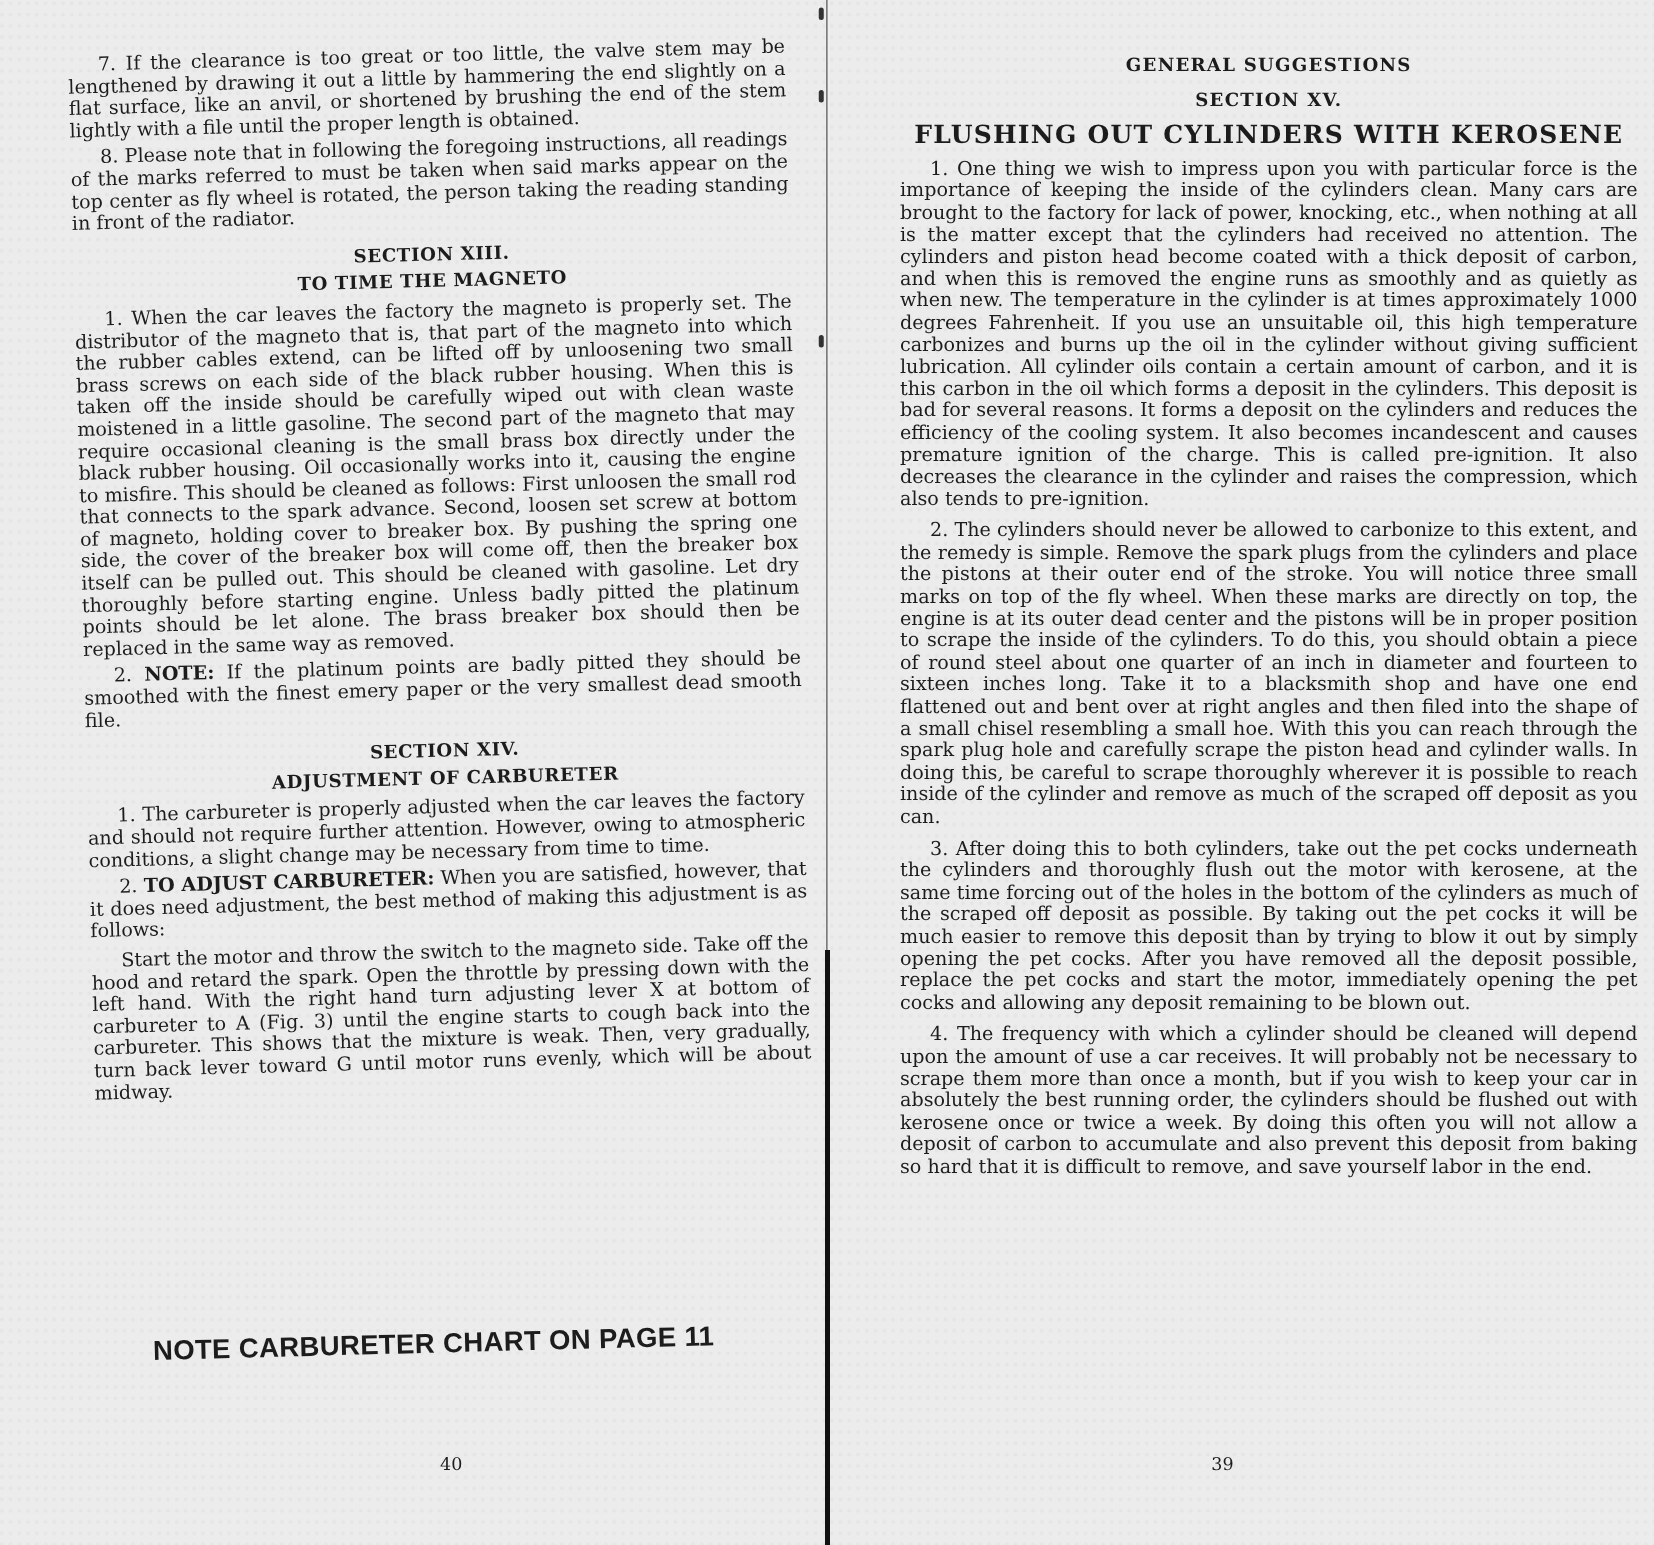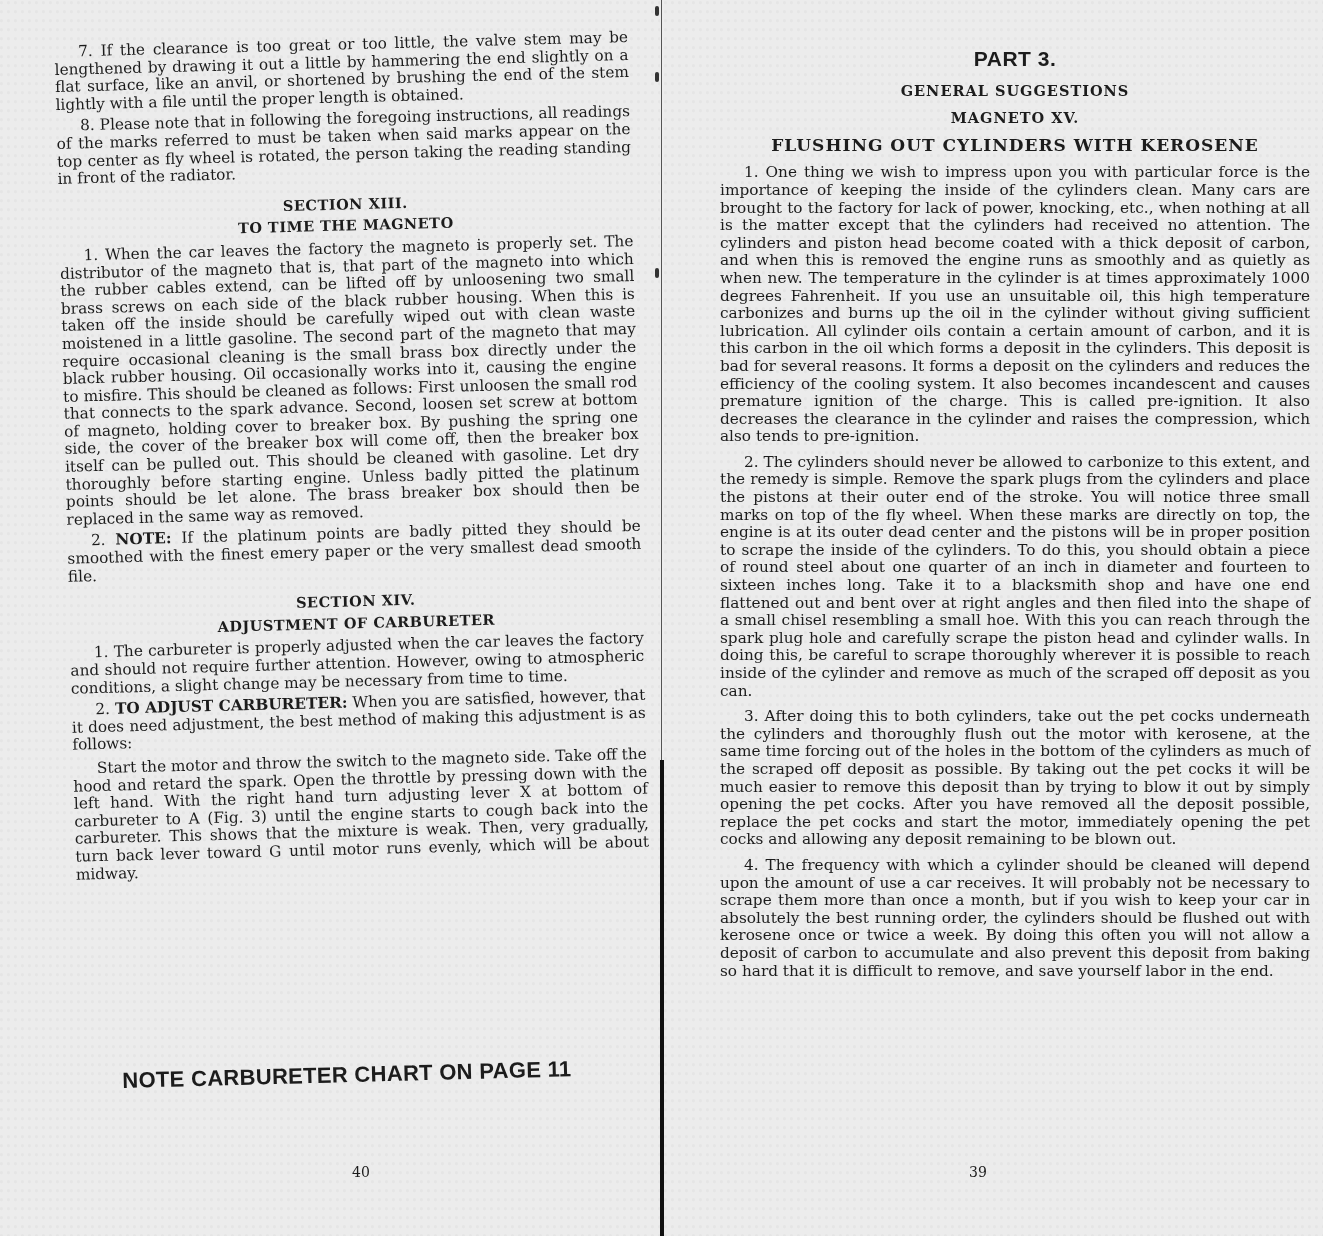--- a/index.html
+++ b/index.html
@@ -77,24 +77,23 @@
   <div class="gutter-thick"></div>
   <div class="gutter-mark" style="left:655px;top:6px"></div>
   <div class="gutter-mark" style="left:672px;top:6px"></div>
   <div class="gutter-mark" style="left:655px;top:72px"></div>
   <div class="gutter-mark" style="left:674px;top:72px"></div>
   <div class="gutter-mark" style="left:655px;top:268px"></div>
   <div class="gutter-mark" style="left:673px;top:268px"></div>
 
   <div class="page right">
     <div class="col">
-      <p class="center part">PART 3.</p>
       <p class="center gen">GENERAL SUGGESTIONS</p>
-      <p class="center gen">MAGNETO XV.</p>
-      <p class="center gen" style="font-size:17px">FLUSHING OUT CYLINDERS WITH KEROSENE</p>
+      <p class="center gen">SECTION XV.</p>
+      <p class="center gen" style="font-size:20px">FLUSHING OUT CYLINDERS WITH KEROSENE</p>
       <p><span>1.</span> <span>One thing we wish to impress upon you with particular force is the importance of keeping the inside of the cylinders clean. Many cars are brought to the factory for lack of power, knocking, etc., when nothing at all is the matter except that the cylinders had received no attention. The cylinders and piston head become coated with a thick deposit of carbon, and when this is removed the engine runs as smoothly and as quietly as when new. The temperature in the cylinder is at times approximately 1000 degrees Fahrenheit. If you use an unsuitable oil, this high temperature carbonizes and burns up the oil in the cylinder without giving sufficient lubrication. All cylinder oils contain a certain amount of carbon, and it is this carbon in the oil which forms a deposit in the cylinders. This deposit is bad for several reasons. It forms a deposit on the cylinders and reduces the efficiency of the cooling system. It also becomes incandescent and causes premature ignition of the charge. This is called pre-ignition. It also decreases the clearance in the cylinder and raises the compression, which also tends to pre-ignition.</span></p>
       <p style="margin-top:8px"><span>2.</span> <span>The cylinders should never be allowed to carbonize to this extent, and the remedy is simple. Remove the spark plugs from the cylinders and place the pistons at their outer end of the stroke. You will notice three small marks on top of the fly wheel. When these marks are directly on top, the engine is at its outer dead center and the pistons will be in proper position to scrape the inside of the cylinders. To do this, you should obtain a piece of round steel about one quarter of an inch in diameter and fourteen to sixteen inches long. Take it to a blacksmith shop and have one end flattened out and bent over at right angles and then filed into the shape of a small chisel resembling a small hoe. With this you can reach through the spark plug hole and carefully scrape the piston head and cylinder walls. In doing this, be careful to scrape thoroughly wherever it is possible to reach inside of the cylinder and remove as much of the scraped off deposit as you can.</span></p>
       <p style="margin-top:8px"><span>3.</span> <span>After doing this to both cylinders, take out the pet cocks underneath the cylinders and thoroughly flush out the motor with kerosene, at the same time forcing out of the holes in the bottom of the cylinders as much of the scraped off deposit as possible. By taking out the pet cocks it will be much easier to remove this deposit than by trying to blow it out by simply opening the pet cocks. After you have removed all the deposit possible, replace the pet cocks and start the motor, immediately opening the pet cocks and allowing any deposit remaining to be blown out.</span></p>
       <p style="margin-top:8px"><span>4.</span> <span>The frequency with which a cylinder should be cleaned will depend upon the amount of use a car receives. It will probably not be necessary to scrape them more than once a month, but if you wish to keep your car in absolutely the best running order, the cylinders should be flushed out with kerosene once or twice a week. By doing this often you will not allow a deposit of carbon to accumulate and also prevent this deposit from baking so hard that it is difficult to remove, and save yourself labor in the end.</span></p>
     </div>
     <div class="pagenum">39</div>
   </div>
 </div>
 
 </body></html>

